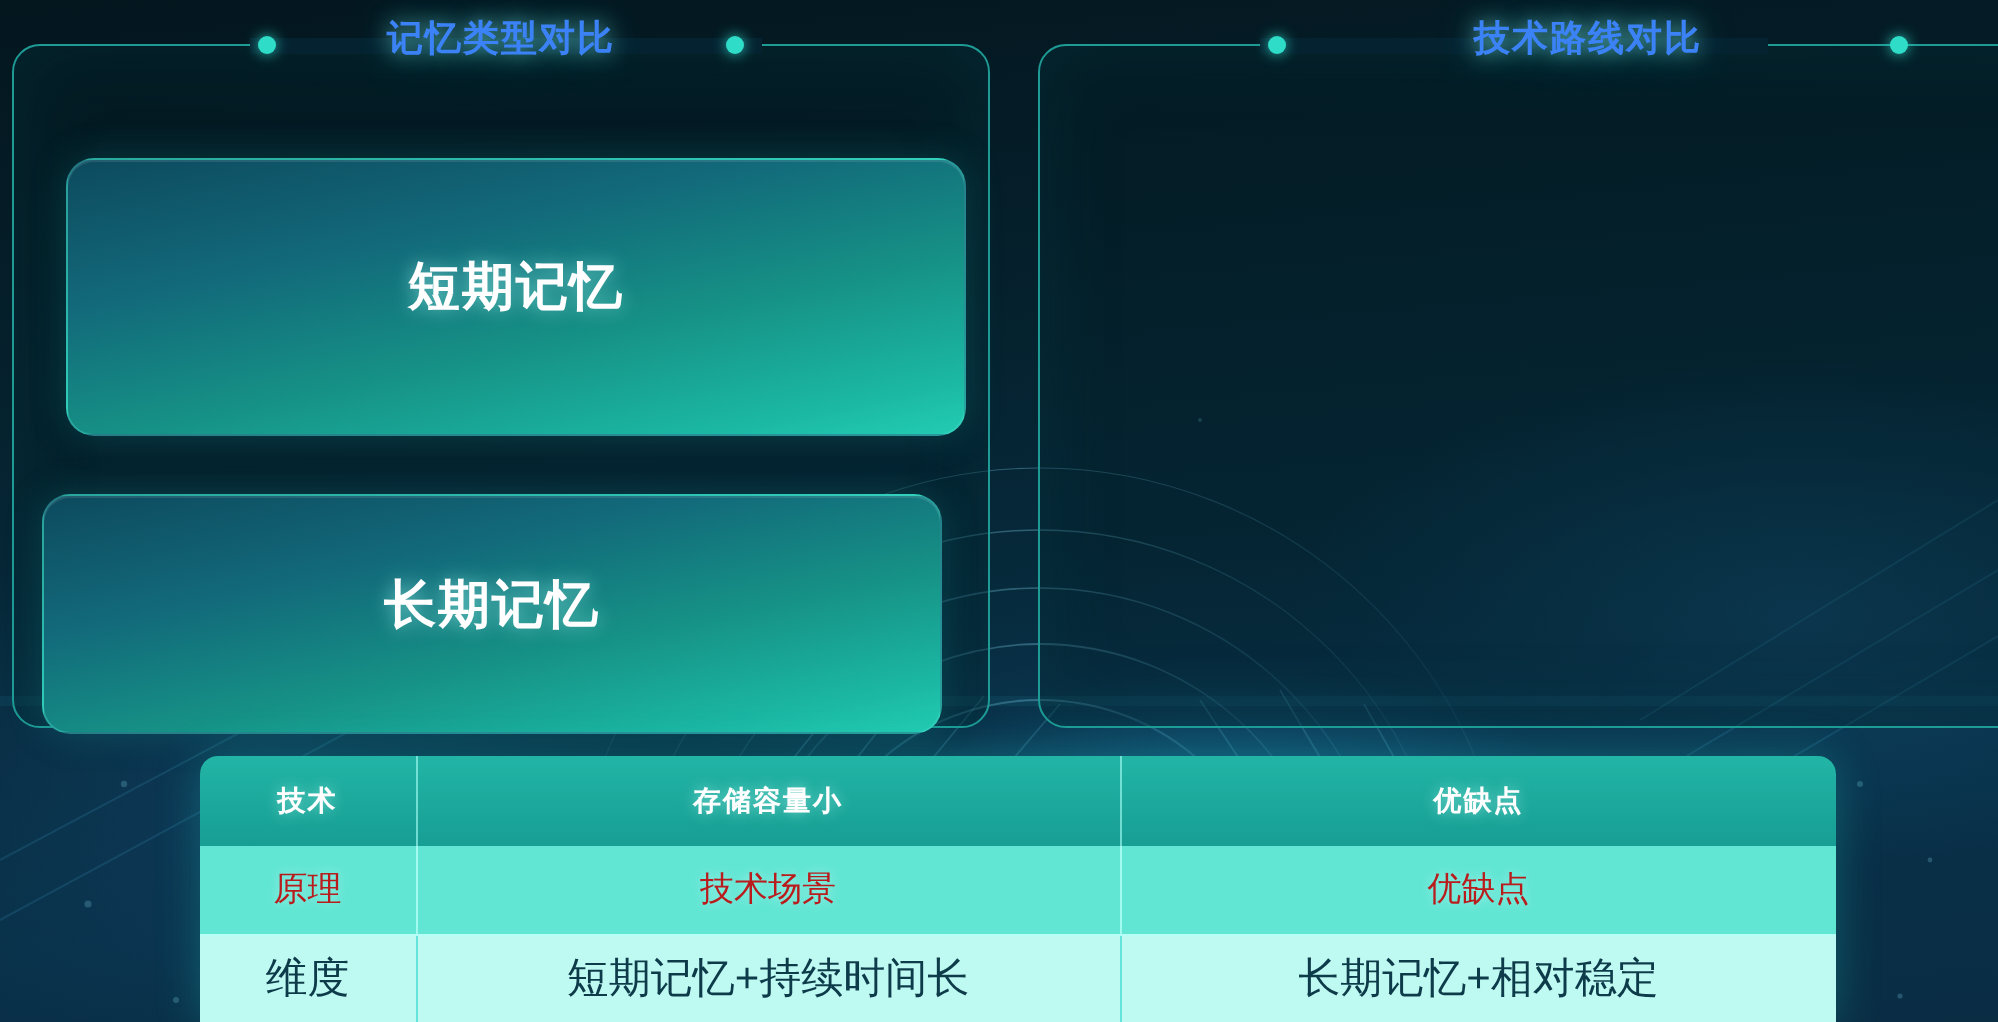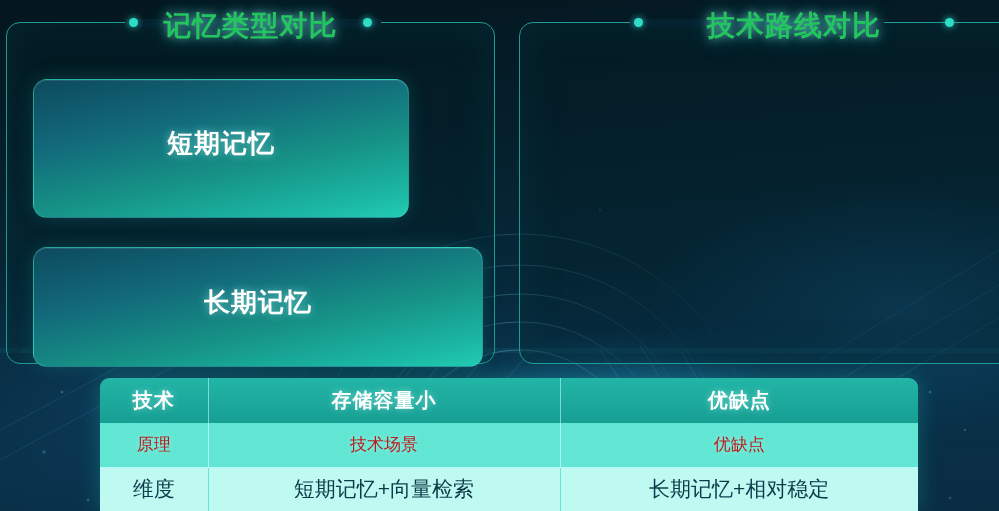--- a/index.html
+++ b/index.html
@@ -38,22 +38,22 @@
   }
   #panel-left  { left: 6px;   top: 22px;  width: 489px; height: 342px; }
   #panel-right { left: 519px; top: 22px;  width: 550px; height: 342px; }
 
   .panel-title {
     position: absolute;
     top: -16px;
     left: 50%;
     transform: translateX(-50%);
     white-space: nowrap;
-    color: #22c55e;
-    font-size: 28px;
+    color: #3b82f6;
+    font-size: 18px;
     font-weight: bold;
     letter-spacing: 1px;
     text-shadow: 0 0 10px rgba(140,255,245,0.65), 0 0 22px rgba(40,200,210,0.45);
     padding: 0 16px;
     z-index: 5;
     text-align: right;
   }
   .dot {
     position: absolute;
     width: 9px; height: 9px;
@@ -96,22 +96,22 @@
     white-space: nowrap;
   }
   .card-desc {
     color: #ffffff;
     font-size: 19px;
     line-height: 1.38;
     text-align: center;
     text-shadow: 0 0 6px rgba(120,230,230,0.40);
   }
 
-  #card-short { left: 26px;  top: 56px;  width: 376px; height: 139px; }
-  #card-long  { left: 26px;  top: 224px; width: 450px; height: 120px; }
+  #card-short { left: 26px;  top: 56px;  width: 450px; height: 139px; }
+  #card-long  { left: 14px;  top: 224px; width: 450px; height: 120px; }
 
   
   #table-wrap {
     position: absolute;
     left: 100px;
     top: 378px;
     width: 818px;
     height: 133px;
     border-radius: 9px 9px 0 0;
     overflow: hidden;
@@ -124,21 +124,21 @@
     white-space: nowrap;
   }
   col.c1 { width: 108px; }
   col.c2 { width: 352px; }
   col.c3 { width: 358px; }
 
   thead tr { height: 45px; }
   thead th {
     background: linear-gradient(180deg, #22b5a6 0%, #179e94 100%);
     color: #ffffff;
-    font-size: 20px;
+    font-size: 14px;
     font-weight: bold;
     letter-spacing: 1px;
     text-shadow: 0 0 7px rgba(200,255,250,0.5);
     border-right: 1.5px solid rgba(160,250,240,0.65);
   }
   thead th:last-child { border-right: none; }
 
   tbody tr.row-1 { height: 44px; background: #61e6d4; }
   tbody tr.row-1 td {
     color: #b91c1c;
@@ -261,18 +261,18 @@
       </tr>
     </thead>
     <tbody>
       <tr class="row-1">
         <td class="first-col">原理</td>
         <td>技术场景</td>
         <td>优缺点</td>
       </tr>
       <tr class="row-2">
         <td class="first-col">维度</td>
-        <td>短期记忆+向量检索</td>
+        <td>短期记忆+持续时间长</td>
         <td>长期记忆+相对稳定</td>
       </tr>
     </tbody>
   </table>
 </div>
 
 </body></html>

